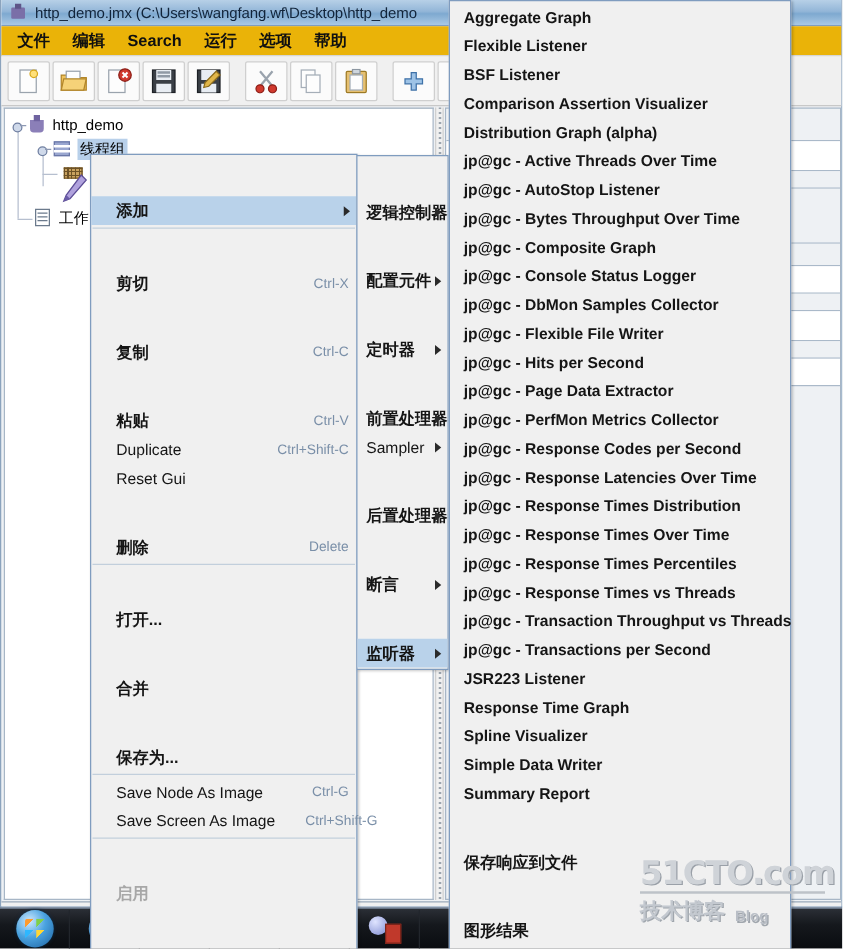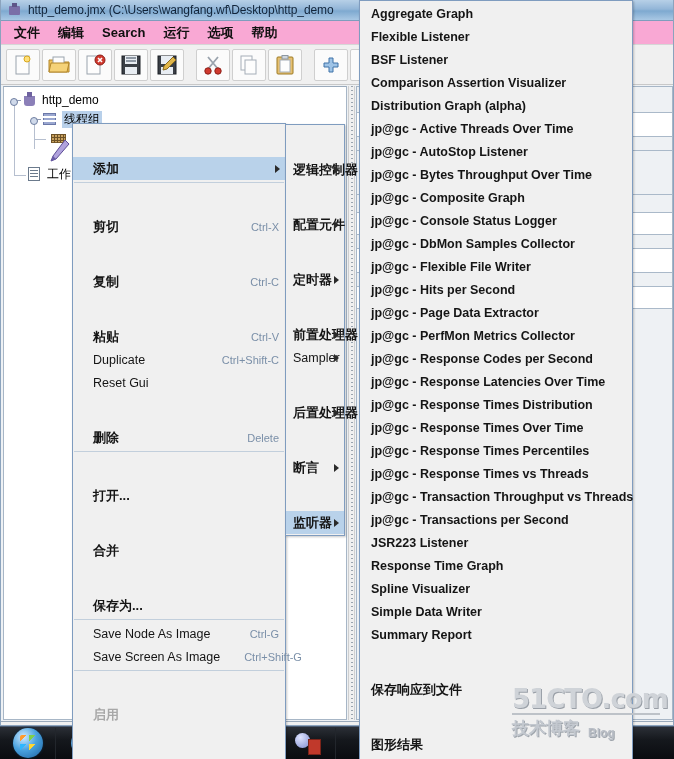--- a/index.html
+++ b/index.html
@@ -41,21 +41,21 @@
   }
   .title-text {
     font-size: 12px; color: #11243a; white-space: nowrap;
     font-family: "Liberation Sans", sans-serif;
     letter-spacing: -0.1px;
   }
 
   
   .menubar {
     position: absolute; left: 0; top: 21px; width: 674px; height: 24px;
-    background: #f9a8d4; border-bottom: 1px solid #d6d6d6;
+    background: #eab308; border-bottom: 1px solid #d6d6d6;
     display: flex; align-items: center; padding-left: 4px;
   }
   .menubar .mi {
     font-size: 13px; color: #101010; padding: 3px 9px; cursor: default;
     font-weight: bold;
   }
   .menubar .mi.latin { font-weight: bold; }
 
   
   .toolbar {
@@ -148,21 +148,21 @@
     font-weight: normal;
   }
   .menu-item .arrow {
     position: absolute; right: 5px; top: 50%; margin-top: -4px;
     width: 0; height: 0; border-left: 5px solid #2a2a2a;
     border-top: 4px solid transparent; border-bottom: 4px solid transparent;
   }
   .menu-sep { height: 1px; background: #c2cfdc; margin: 2px 1px; }
 
   #ctx-menu { left: 72px; top: 123px; width: 214px; }
-  #add-submenu { left: 285px; top: 124px; width: 60px; }
+  #add-submenu { left: 285px; top: 124px; width: 74px; }
   #add-submenu .menu-item { padding-left: 7px; padding-right: 16px; }
   #listener-menu { left: 359px; top: 0px; width: 274px; }
   #listener-menu .menu-item { padding-left: 11px; height: 23px; font-size: 12.5px; font-weight: bold;}
   #listener-menu .menu-item.cjk { font-size: 13px; }
 
   
   .watermark {
     position: absolute; left: 512px; top: 686px; width: 160px; height: 56px;
     z-index: 60; pointer-events: none;
   }

